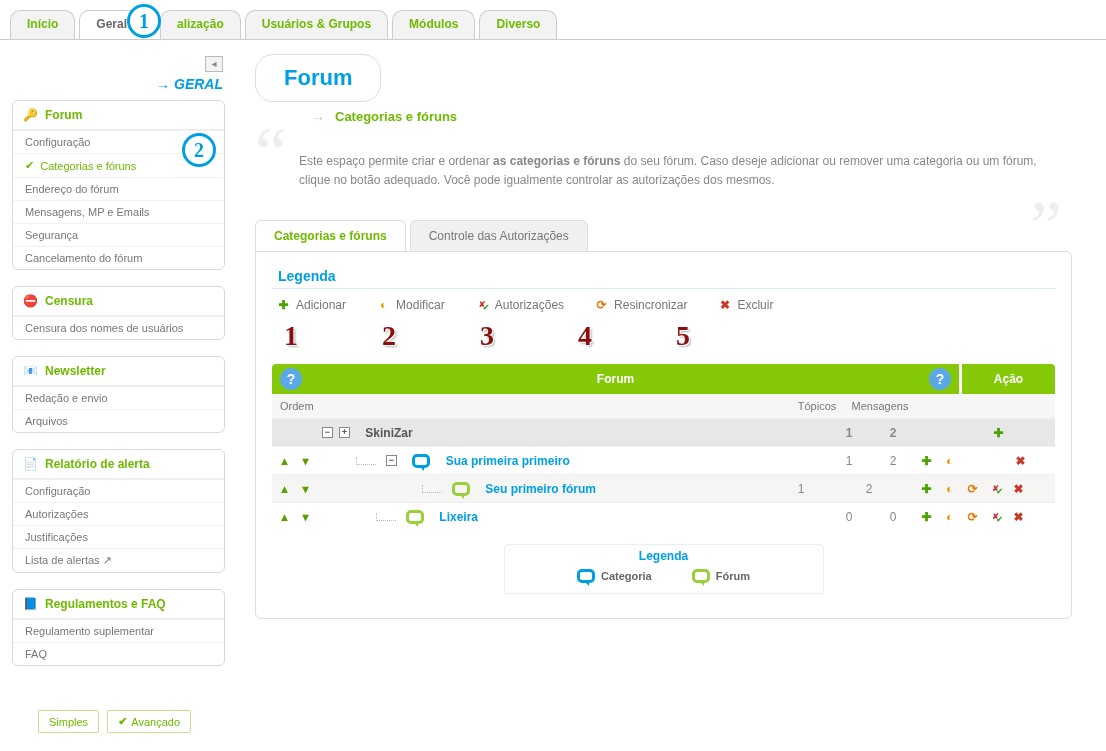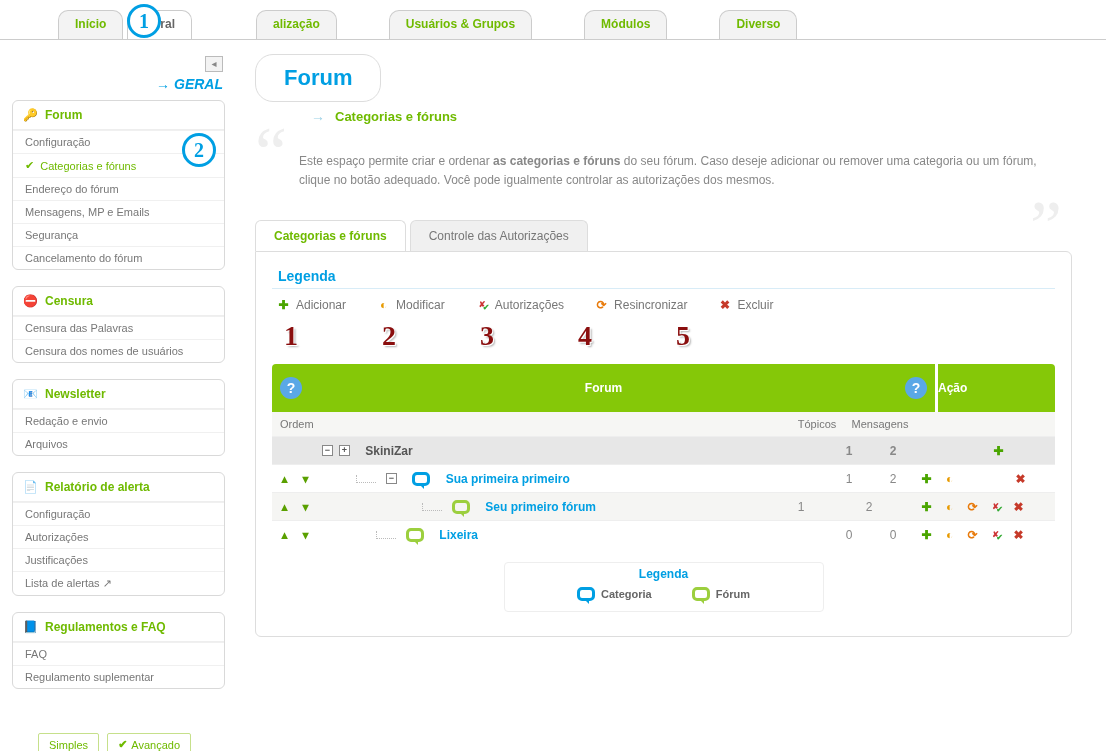--- a/index.html
+++ b/index.html
@@ -3,21 +3,21 @@
 <meta charset="utf-8">
 <style>
   * { box-sizing: border-box; margin: 0; padding: 0; }
   body { font-family: Verdana, Arial, sans-serif; font-size: 12px; background: #fff; color: #555; }
   .page { width: 1106px; height: 751px; position: relative; overflow: hidden; }
 
   
   .top-tabs { display: flex; align-items: flex-end; padding: 10px 10px 0 10px; border-bottom: 1px solid #ccc; background:#fff; }
   .top-tab { padding: 6px 16px 8px 16px; border: 1px solid #ccc; border-bottom: none; border-radius: 10px 10px 0 0; margin-right: 4px; background: #f3f3f3; color: #6fba00; font-weight: bold; cursor:pointer; position: relative;}
   .top-tab.active { background: #fff; color:#666; }
-  .top-tab.inactive { color:#6fba00;margin-left:48px; }
+  .top-tab.inactive { color:#6fba00; }
   .tab-sep { width: 12px; }
   .badge-circle { position:absolute; width:34px; height:34px; border:3px solid #009fe3; border-radius:50%; display:flex; align-items:center; justify-content:center; font-family: Georgia, serif; font-weight:bold; font-size:20px; color:#009fe3; background:#fff;}
   .badge-1 { top: 4px; left: 127px; z-index:5;}
   .badge-2 { top: 133px; left: 182px; z-index:5;}
 
   .body-row { display:flex; }
 
   
   .sidebar { width: 235px; padding: 10px 10px 0 12px; }
   .sidebar-top { text-align:right; margin: 6px 2px 4px 0;}
@@ -77,21 +77,21 @@
   .speech { width:18px; height:14px; border:3px solid currentColor; border-radius:5px; position:relative; display:inline-block;}
   .speech::after { content:""; position:absolute; bottom:-6px; left:3px; width:0; height:0; border:3px solid transparent; border-top-color:currentColor; border-right-color:currentColor;}
 
   .big-num { font-family: Georgia, "Times New Roman", serif; font-size:28px; font-weight:bold; color:#8a0e0e; text-shadow:1px 1px 0 #fff, 2px 2px 2px rgba(0,0,0,.3); margin-top:2px;}
   .legend-nums { display:flex; gap:84px; padding:2px 0 12px 12px;}
 
   .forum-table-wrap { }
   .ft-head { display:flex; align-items:center; background:#85c808; color:#fff; font-weight:bold; border-radius:4px 4px 0 0;}
   .ft-head .help { width:22px; height:22px; border-radius:50%; background:#5aa8e6; color:#fff; display:flex; align-items:center; justify-content:center; margin:4px 8px; font-size:14px;}
   .ft-head .col-forum { flex:1; text-align:center; padding:8px 0;}
-  .ft-head .col-action { width:120px; text-align:left; padding:17px 0; border-left:3px solid #fff;}
+  .ft-head .col-action { width:96px; text-align:center; padding:8px 0; border-left:3px solid #fff;}
   .ft-sub { display:flex; background:#f6f6f4; color:#777; font-size:11px;}
   .ft-sub .c-order { width:300px; padding:6px 8px;}
   .ft-sub .spacer { flex:1;}
   .ft-sub .c-top { width:56px; text-align:center; padding:6px 0;}
   .ft-sub .c-msg { width:70px; text-align:center; padding:6px 0;}
   .ft-sub .c-act { width:140px;}
   .ft-row { display:flex; align-items:center; border-top:1px solid #eee;}
   .ft-row.alt { background:#f5f5f3;gap:24px;}
   .ft-row.root { background:#e7e7e7; color:#555; font-weight:bold;}
   .c-arrows { width:46px; display:flex; gap:6px; justify-content:center; padding:6px 0;}
@@ -158,21 +158,20 @@
           <div class="menu-item">Cancelamento do fórum</div>
         </div>
       </div>
 
       <div class="panel">
         <div class="panel-head">
             <span class="side-icon si-ban"></span>
             <span>Censura</span>
           </div>
         <div class="panel-body">
-          <div class="menu-item">Censura das Palavras</div>
           <div class="menu-item">Censura dos nomes de usuários</div>
         </div>
       </div>
 
       <div class="panel">
         <div class="panel-head">
             <span class="side-icon si-mail"></span>
             <span>Newsletter</span>
           </div>
         <div class="panel-body">
@@ -193,22 +192,22 @@
           <div class="menu-item">Lista de alertas ↗</div>
         </div>
       </div>
 
       <div class="panel">
         <div class="panel-head">
             <span class="side-icon si-faq"></span>
             <span>Regulamentos e FAQ</span>
           </div>
         <div class="panel-body">
+          <div class="menu-item">Regulamento suplementar</div>
           <div class="menu-item">FAQ</div>
-          <div class="menu-item">Regulamento suplementar</div>
         </div>
       </div>
 
       <div class="mode-buttons">
         <div class="mode-btn">Simples</div>
         <div class="mode-btn">
             <span class="chk">✔</span>
             <span>Avançado</span>
           </div>
       </div>

